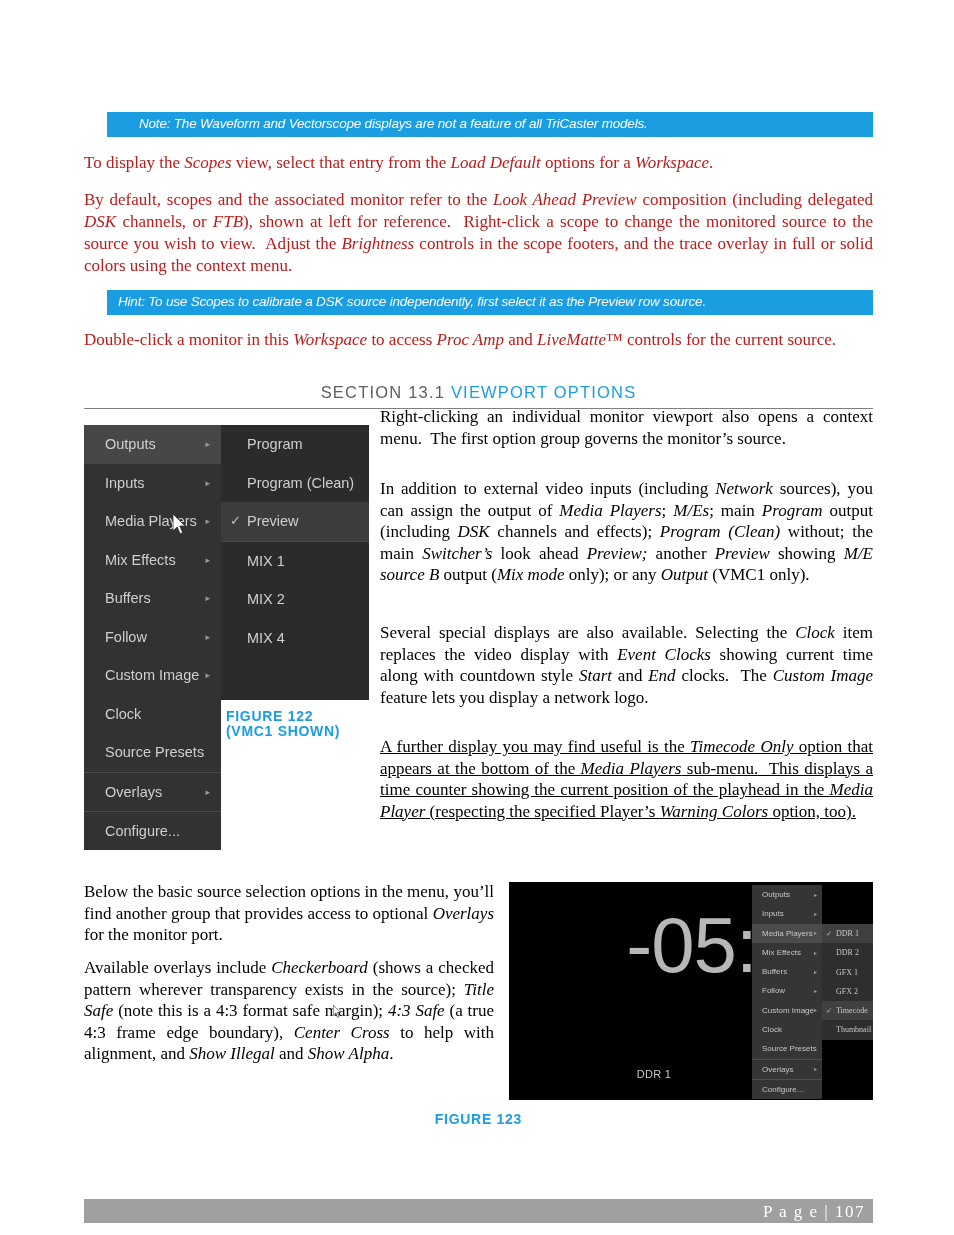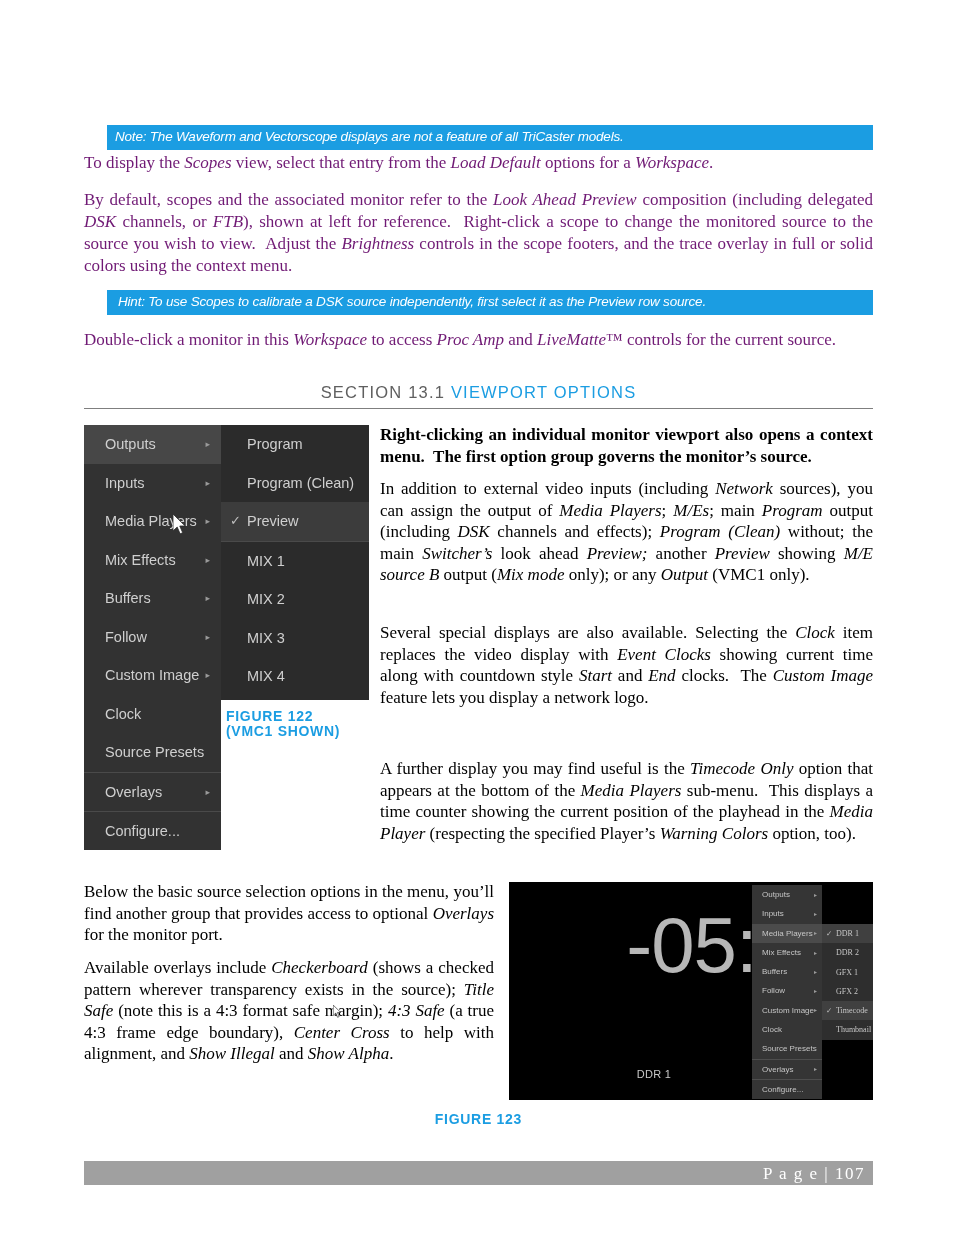--- a/index.html
+++ b/index.html
@@ -30,31 +30,31 @@
     color: #ffffff;
     font-family: "Liberation Sans", sans-serif;
     font-style: italic;
     font-size: 13.5px;
     line-height: 20px;
     letter-spacing: -0.2px;
     padding: 2px 0 3px 0;
     box-sizing: border-box;
   }
   .callout span { display: block; }
-  .callout.note { left: 107px; top: 125px; width: 766px; text-indent: 8px; }
+  .callout.note { left: 107px; top: 112px; width: 766px; text-indent: 8px; padding-left: 24px; }
   .callout.hint { left: 107px; top: 290px; width: 766px; text-indent: 11px; }
 
   
   .para {
     position: absolute;
     font-family: "Liberation Serif", serif;
     font-size: 17px;
     line-height: 22px;
     text-align: justify;
-    color: #701a75;
+    color: #b91c1c;
   }
   .para i { font-style: italic; }
 
   #p-scopes   { left: 84px; top: 152px;  width: 789px; }
   #p-default  { left: 84px; top: 189px;  width: 789px; }
   #p-dblclick { left: 84px; top: 329px;  width: 789px; }
 
   
   .section-head {
     position: absolute;
@@ -163,24 +163,24 @@
   
   .col-right {
     position: absolute;
     left: 380px;
     width: 493px;
     font-family: "Liberation Serif", serif;
     font-size: 17px;
     line-height: 21.5px;
     text-align: justify;
   }
-  #r1 { top: 424px; font-weight: bold; }
+  #r1 { top: 406px; }
   #r2 { top: 478px; }
   #r3 { top: 622px; }
-  #r4 { top: 758px; }
+  #r4 { top: 736px; text-decoration: underline; }
 
   
   .col-left {
     position: absolute;
     left: 84px;
     width: 410px;
     font-family: "Liberation Serif", serif;
     font-size: 17px;
     line-height: 21.5px;
     text-align: justify;
@@ -271,21 +271,21 @@
   .cursor-123 {
     position: absolute;
     left: 333px; top: 1005px;
     width: 9px; height: 13px;
     z-index: 20;
   }
 
   
   .footer-bar {
     position: absolute;
-    left: 84px; top: 1161px;
+    left: 84px; top: 1199px;
     width: 789px;
     height: 24px;
     background: #a0a0a0;
   }
   .footer-text {
     position: absolute;
     right: 8px;
     top: 1px;
     font-family: "Liberation Serif", serif;
     font-size: 17px;
@@ -392,24 +392,20 @@
       <div class="sub-item">
         <span class="chk"></span>
         <span>MIX 1</span>
       </div>
       <div class="sub-item">
         <span class="chk"></span>
         <span>MIX 2</span>
       </div>
       <div class="sub-item">
         <span class="chk"></span>
-        <span>MIX 3</span>
-      </div>
-      <div class="sub-item">
-        <span class="chk"></span>
         <span>MIX 4</span>
       </div>
     </div>
   </div>
 
   <svg class="cursor-122" viewBox="0 0 12 18">
     <polygon points="0,0 0,14.5 3.6,11.2 6.1,17 8.3,16 5.8,10.3 10.4,10.3" fill="#ffffff" stroke="#2b2b2b" stroke-width="0.7"></polygon>
   </svg>
 
   <div class="fig-caption" id="cap122">

